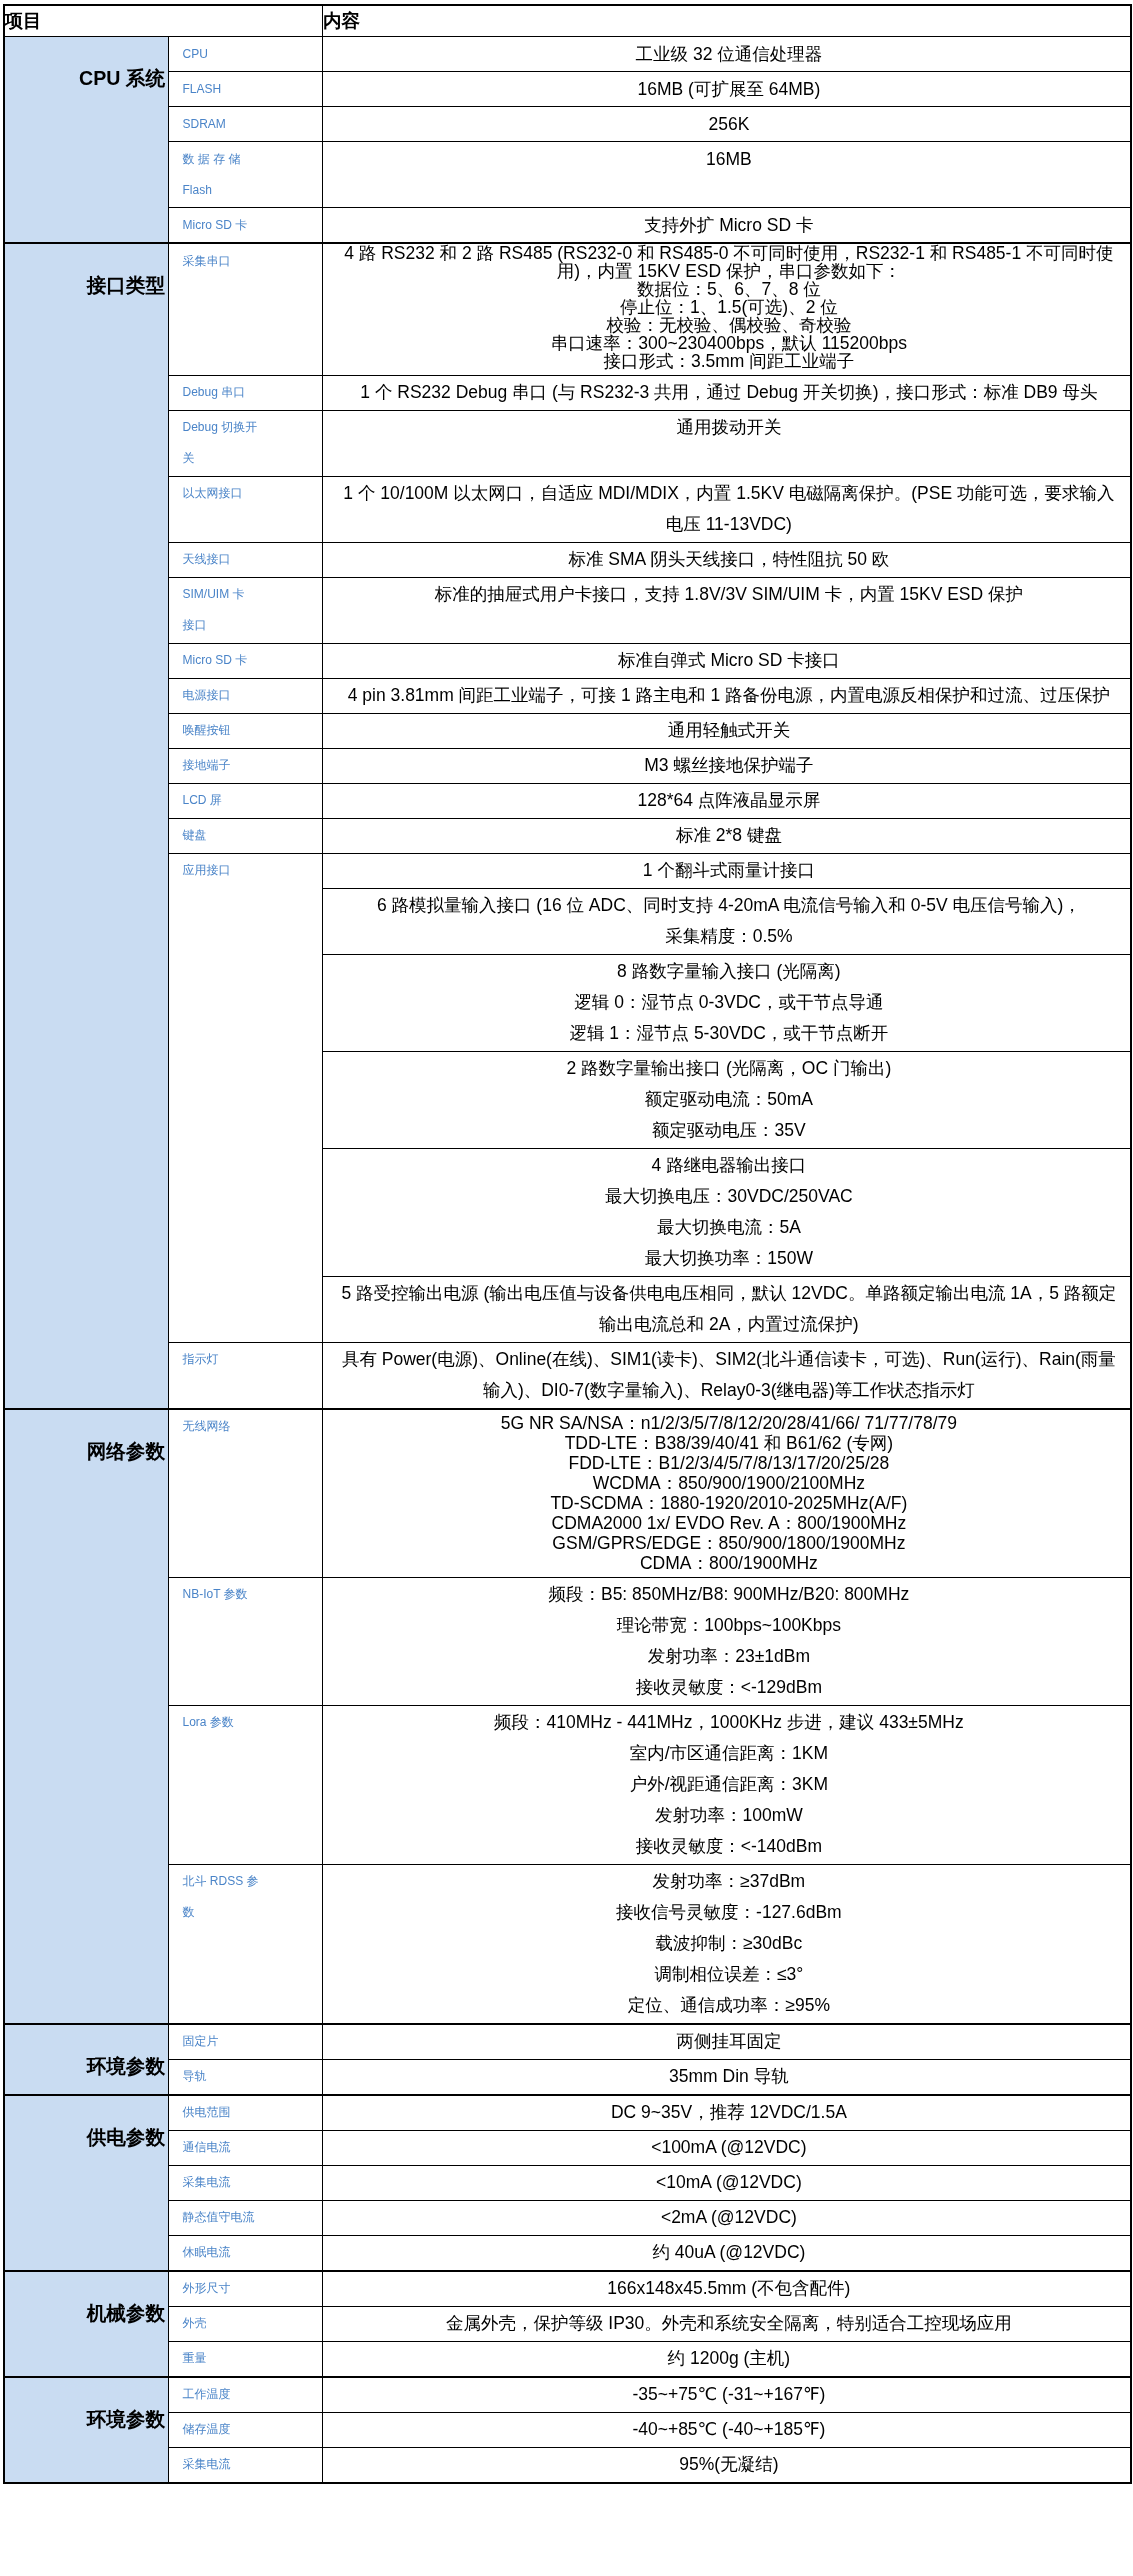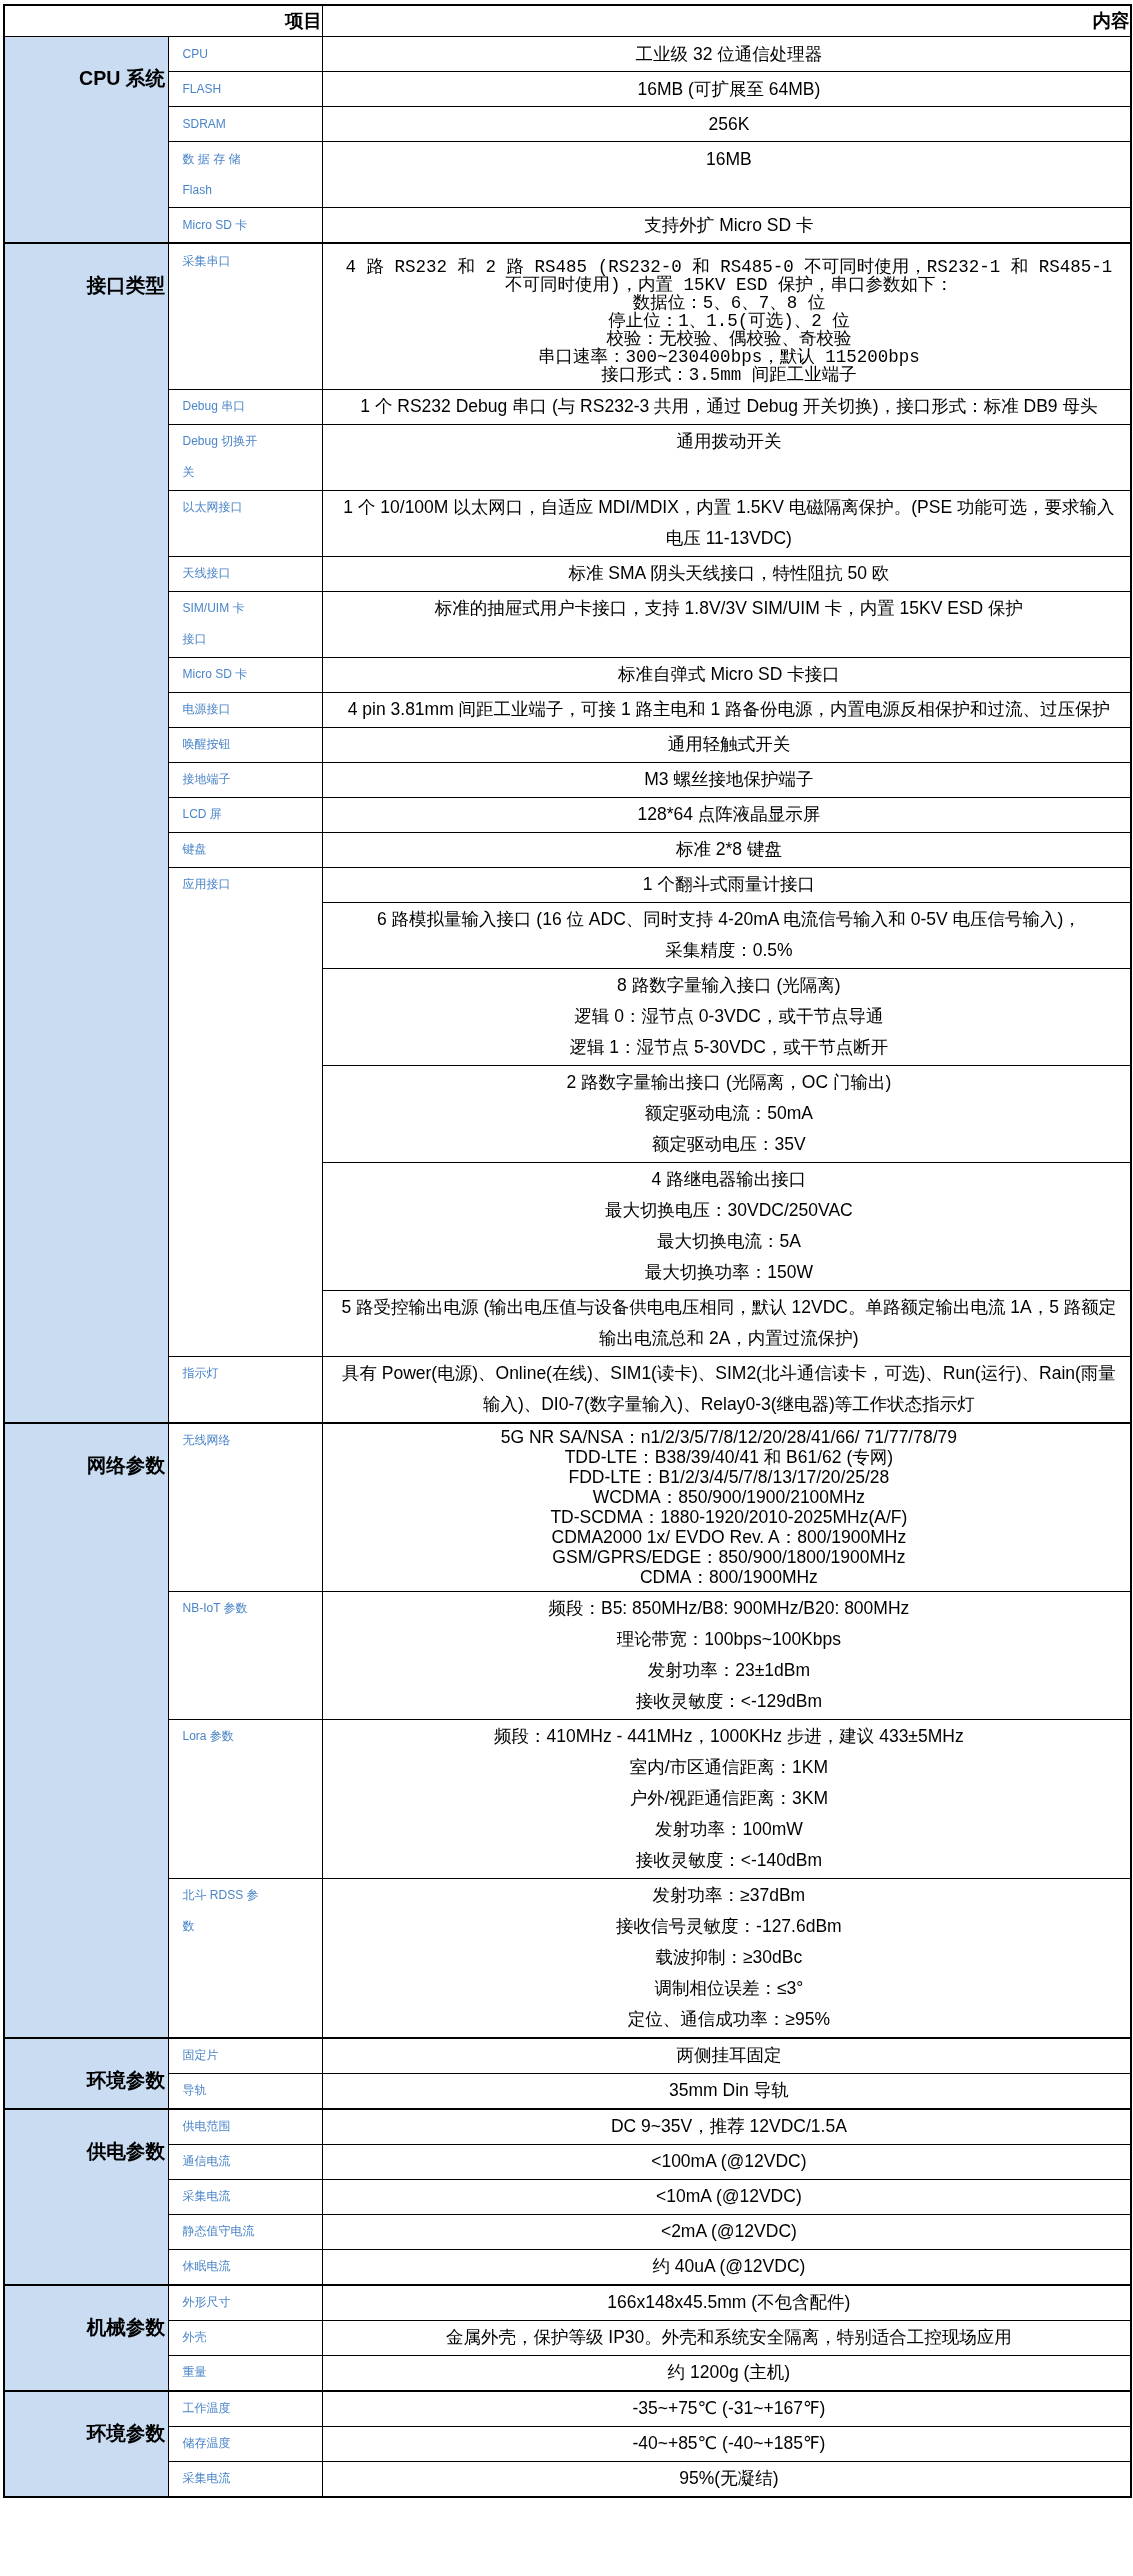--- a/index.html
+++ b/index.html
@@ -15,21 +15,21 @@
     table-layout: fixed;
     width: 1126px;
     margin: 3.6px 0 0 2.6px;
     border: 2.1px solid #000;
   }
   th, td { border: 1.5px solid #000; vertical-align: top; box-sizing: border-box; }
   th {
     height: 32px;
     font-size: 18.5px;
     font-weight: bold;
-    text-align: right;
+    text-align: left;
     vertical-align: middle;
     background: #ffffff;
     padding: 0;
   }
   td.cat {
     background: var(--cat-bg, #C9DCF2);
     font-weight: bold;
     font-size: 19.6px;
     text-align: right;
     padding: 26px 3.1px 3.1px 3.1px;
@@ -44,21 +44,21 @@
     line-height: 31px;
     white-space: pre-line;
   }
   td.val {
     font-size: 17.5px;
     padding: 1.5px 9.3px 1.5px 14.4px;
     line-height: 31px;
     white-space: pre-line;
     text-align: center;
   }
-  td.val.compact { line-height: 18px; padding-top: 14px; padding-bottom: 4.6px; font-family: Liberation Mono, monospace; }
+  td.val.compact { line-height: 18px; padding-top: 0; padding-bottom: 4.6px; }
   td.val.medium  { line-height: 20px; padding-top: 3.6px; padding-bottom: 3.6px; }
   tr.sec > td { border-top: 2.6px solid #000; }
 </style>
 </head>
 <body>
 
 <table class="spec">
   <colgroup>
     <col style="width:165px">
       <col style="width:154px">

